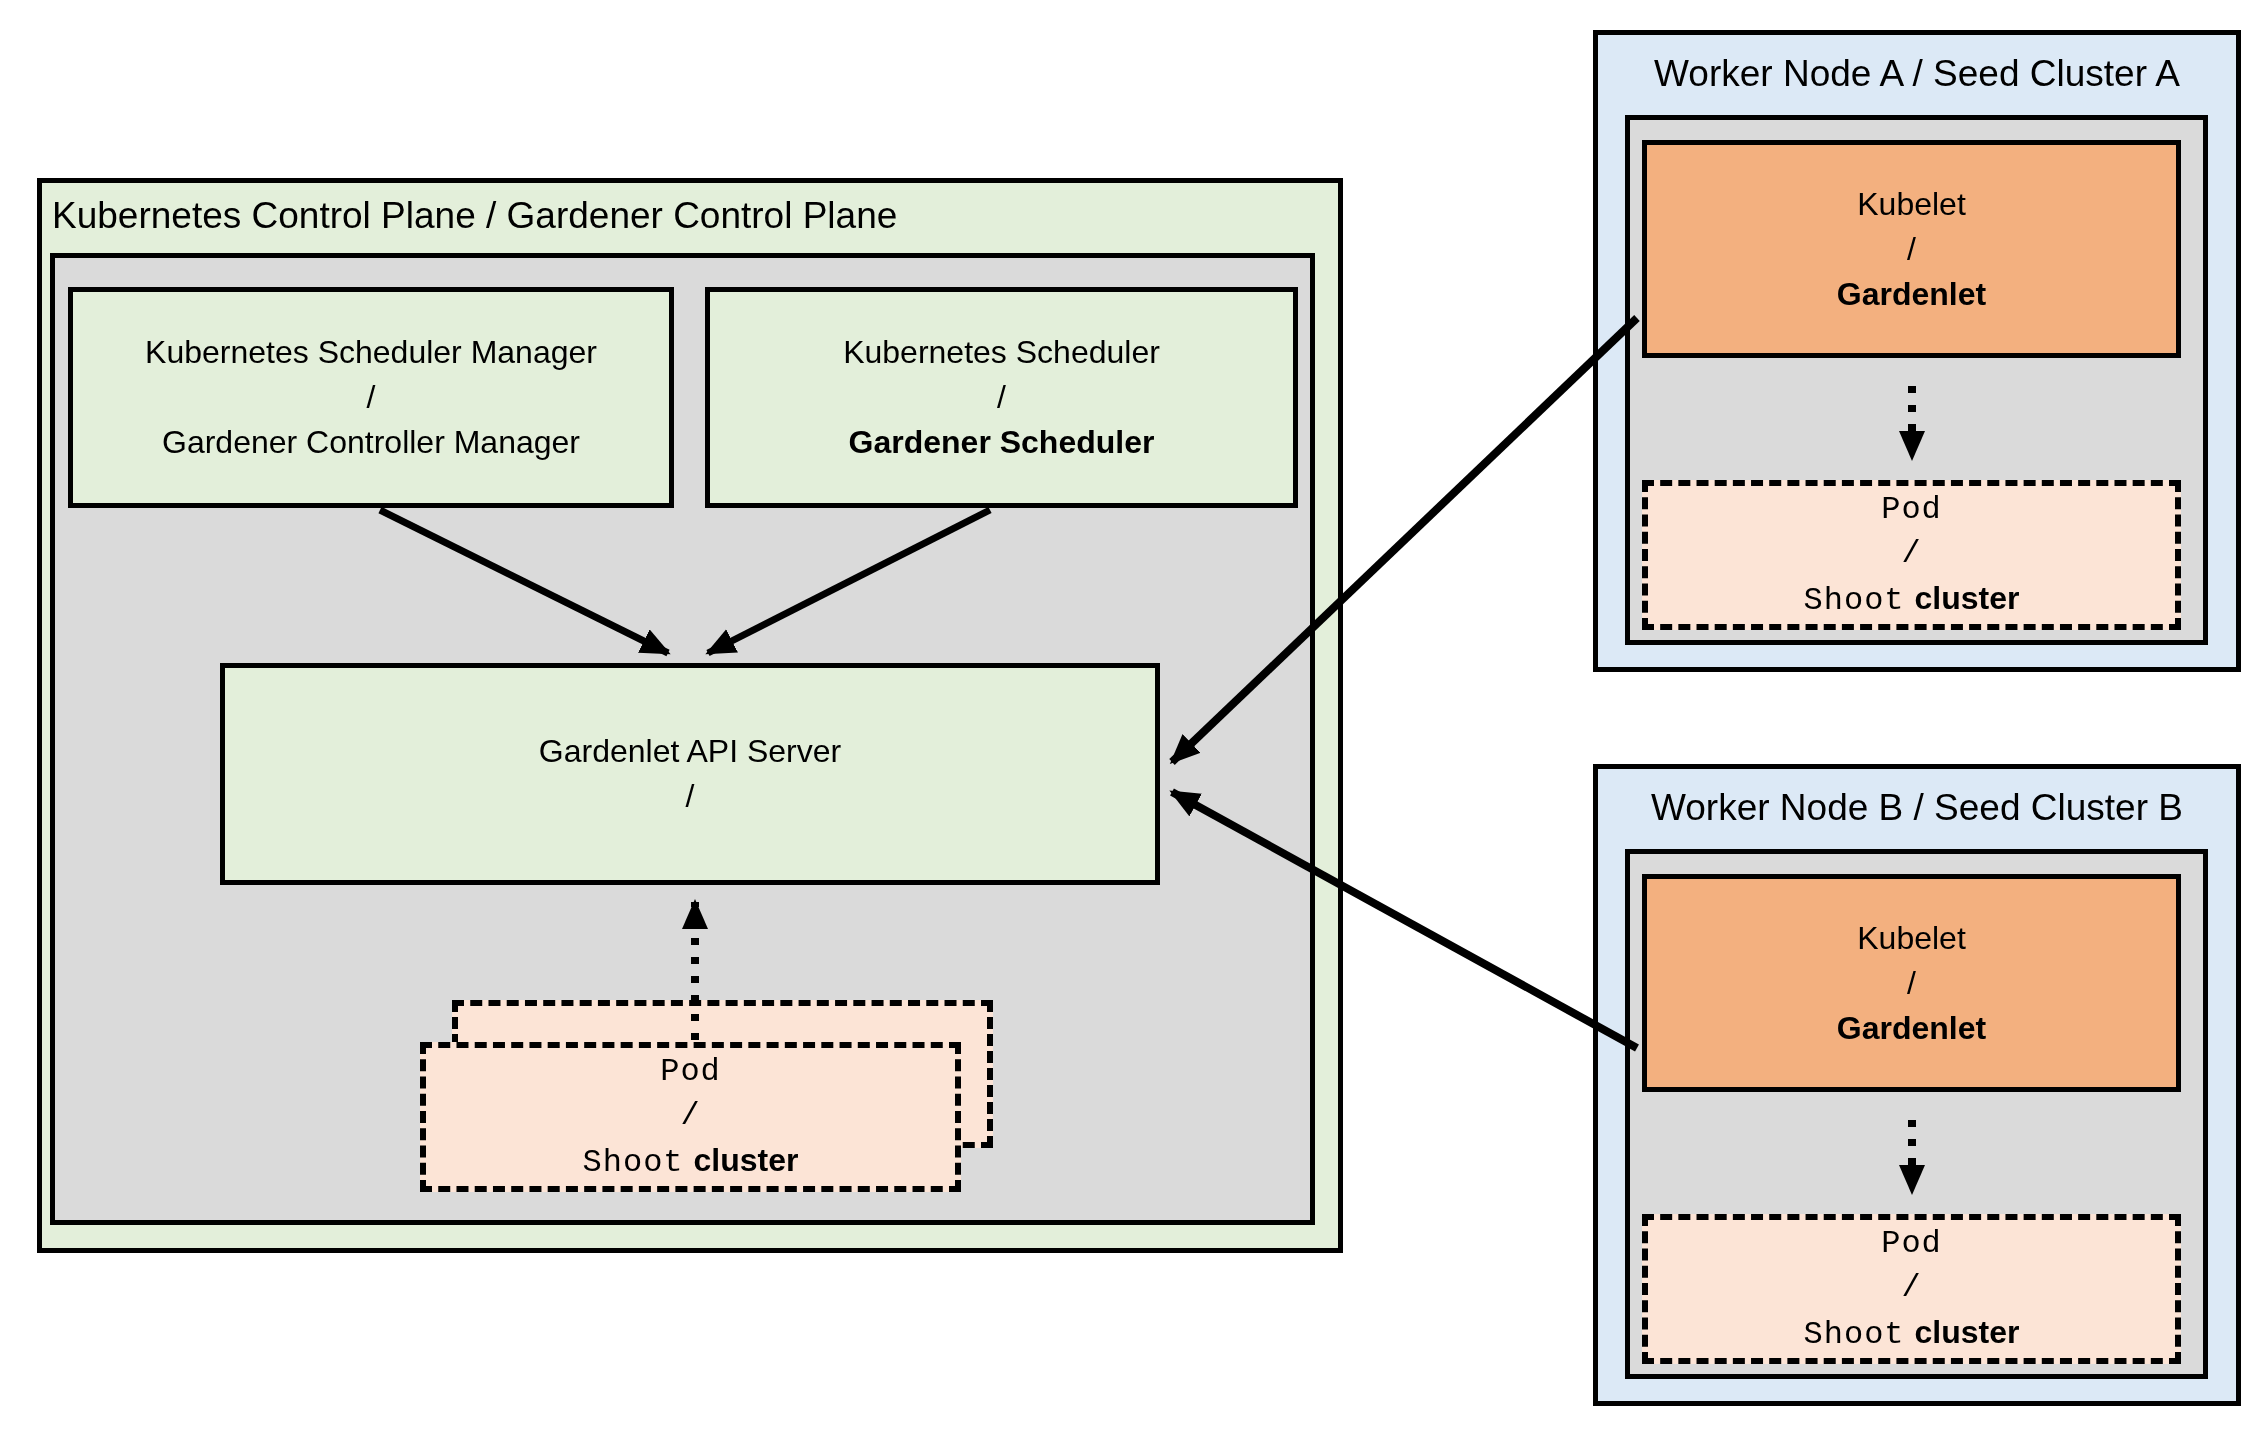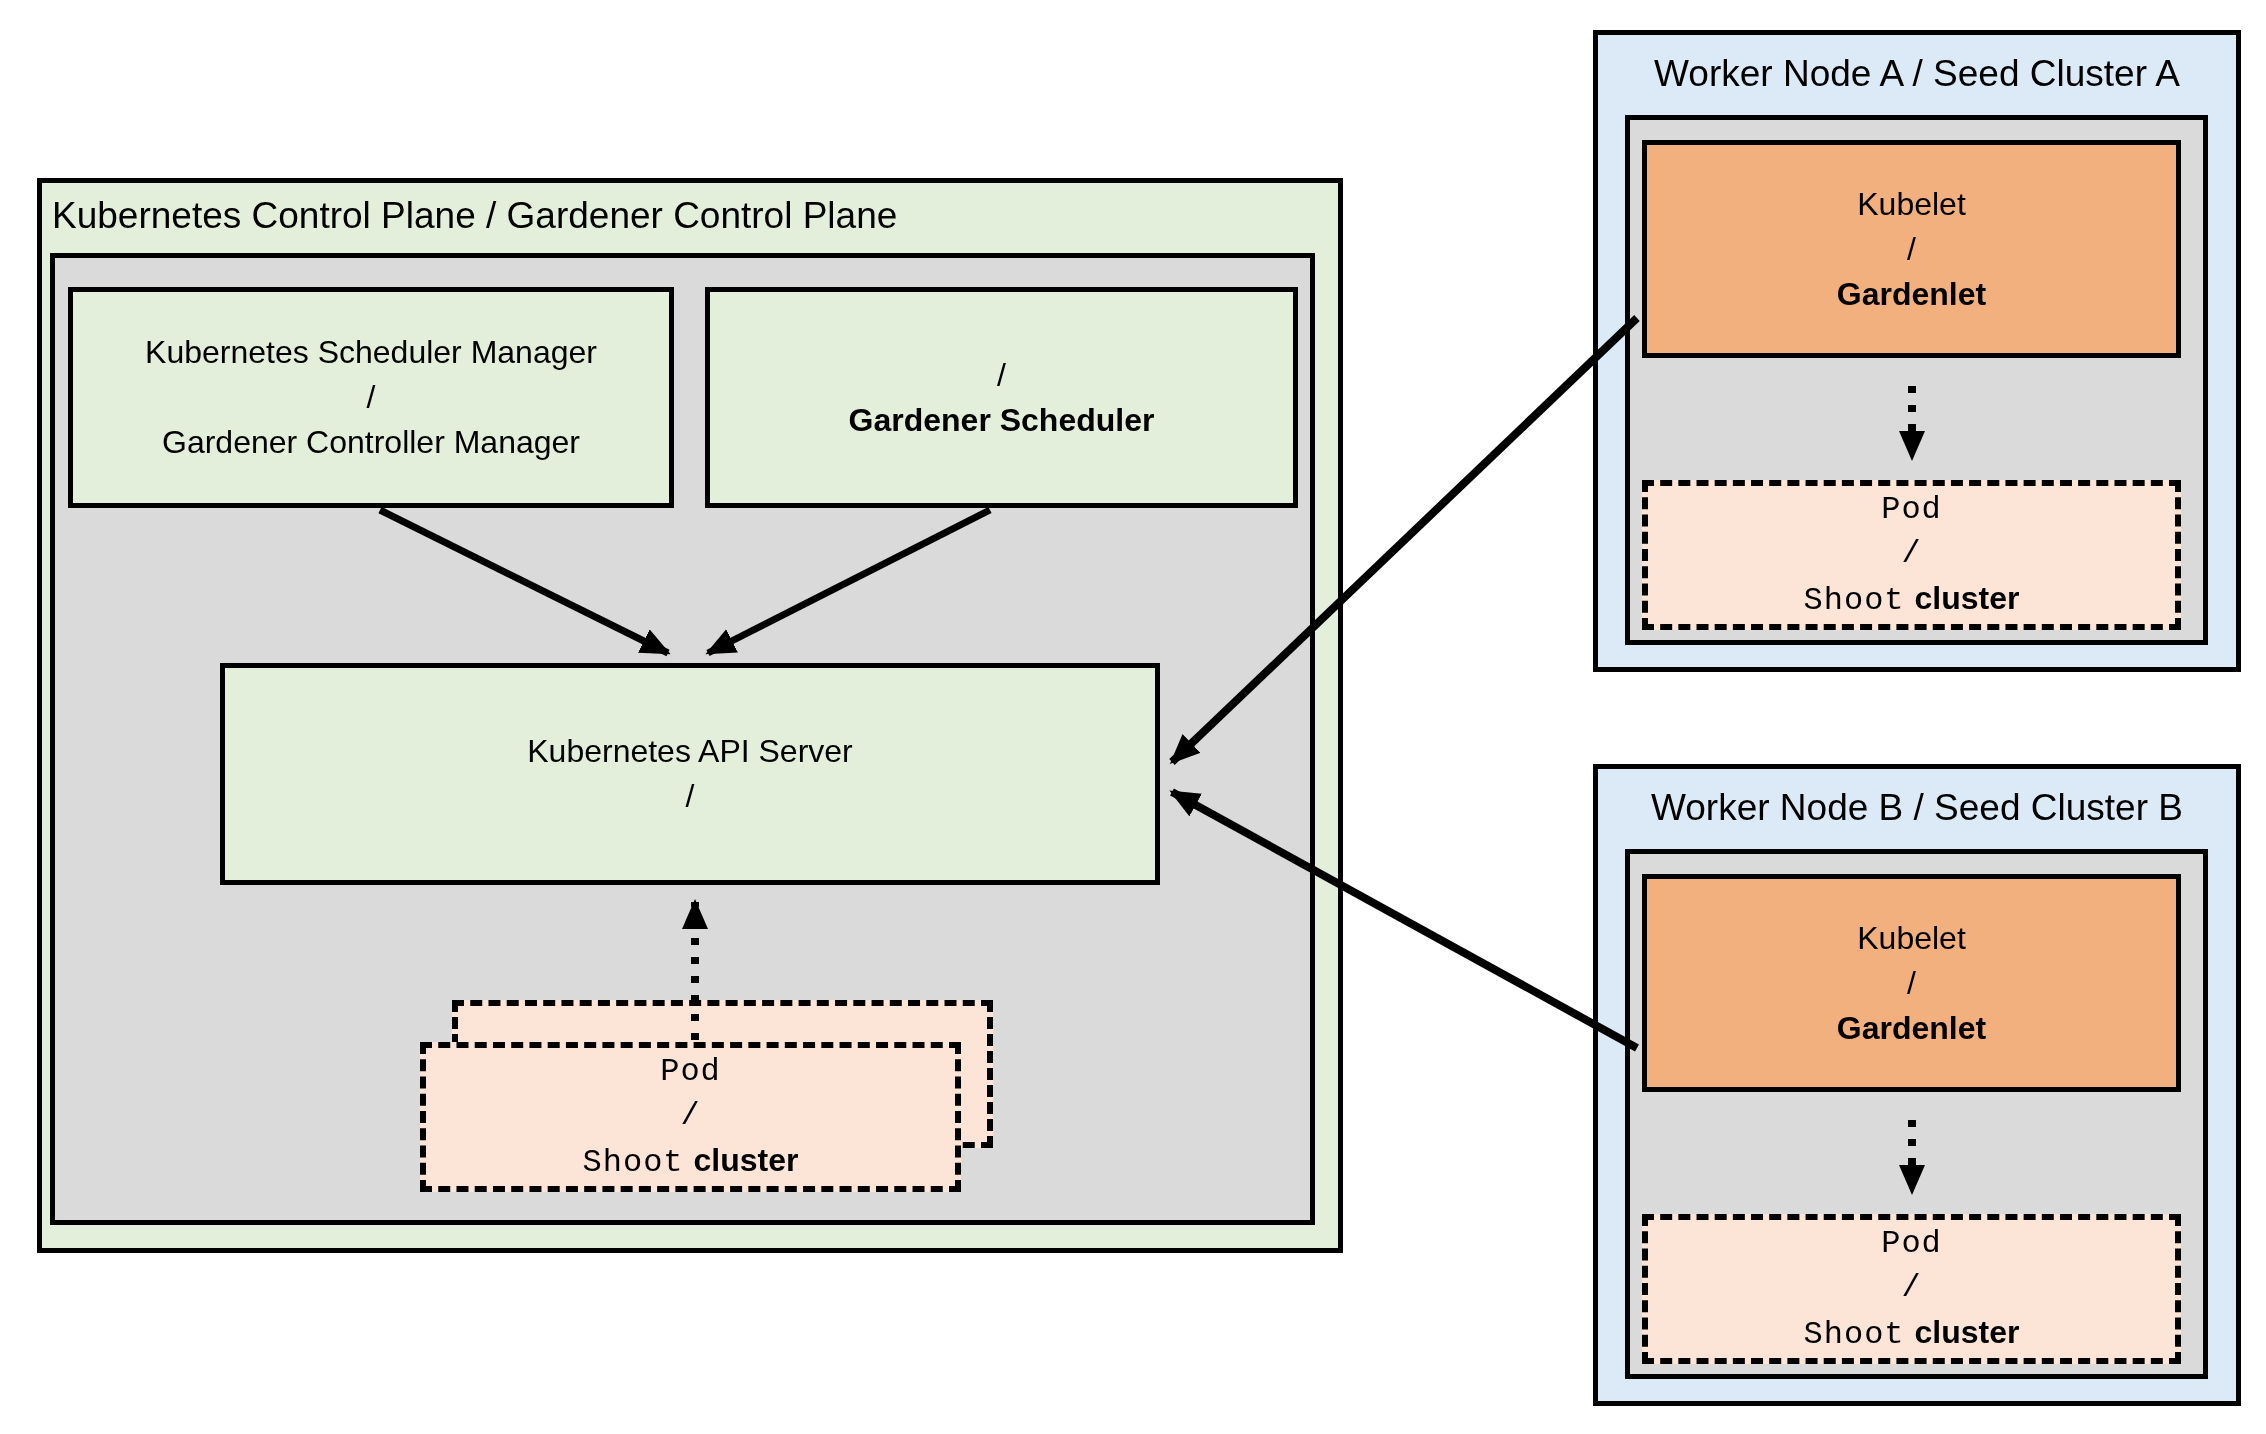--- a/index.html
+++ b/index.html
@@ -72,28 +72,29 @@
   <div class="box green" style="left:68px;top:287px;width:606px;height:221px">
     <div class="label">
       <div>Kubernetes Scheduler Manager</div>
       <div>/</div>
       <div>Gardener Controller Manager</div>
     </div>
   </div>
 
   <div class="box green" style="left:705px;top:287px;width:593px;height:221px">
     <div class="label">
+      <div>Kubernetes Scheduler</div>
       <div>/</div>
       <div class="bold">Gardener Scheduler</div>
     </div>
   </div>
 
   <div class="box green" style="left:220px;top:663px;width:940px;height:222px">
     <div class="label">
-      <div>Kubernetes API Server</div>
+      <div>Gardenlet API Server</div>
       <div>/</div>
     </div>
   </div>
 
   <div class="box peach dashed" style="left:452px;top:1000px;width:541px;height:148px"></div>
 
   <div class="box peach dashed" style="left:420px;top:1042px;width:541px;height:150px">
     <div class="label mono" style="line-height:44px">
       <div>Pod</div>
       <div>/</div>

